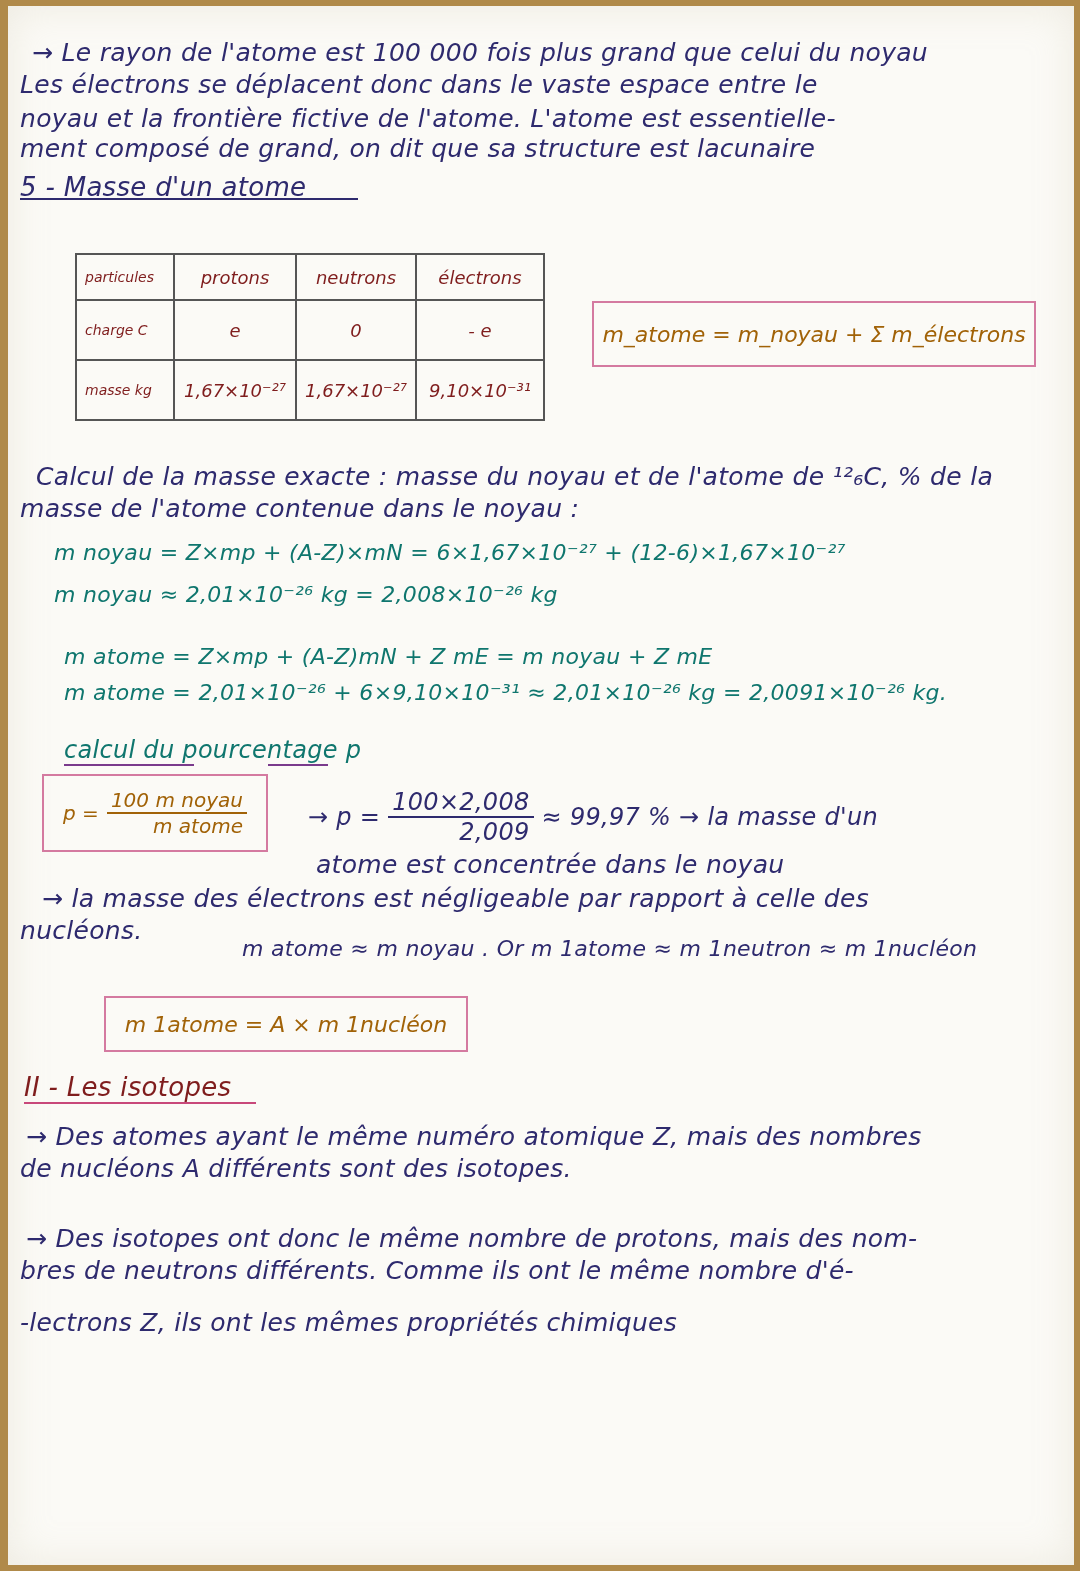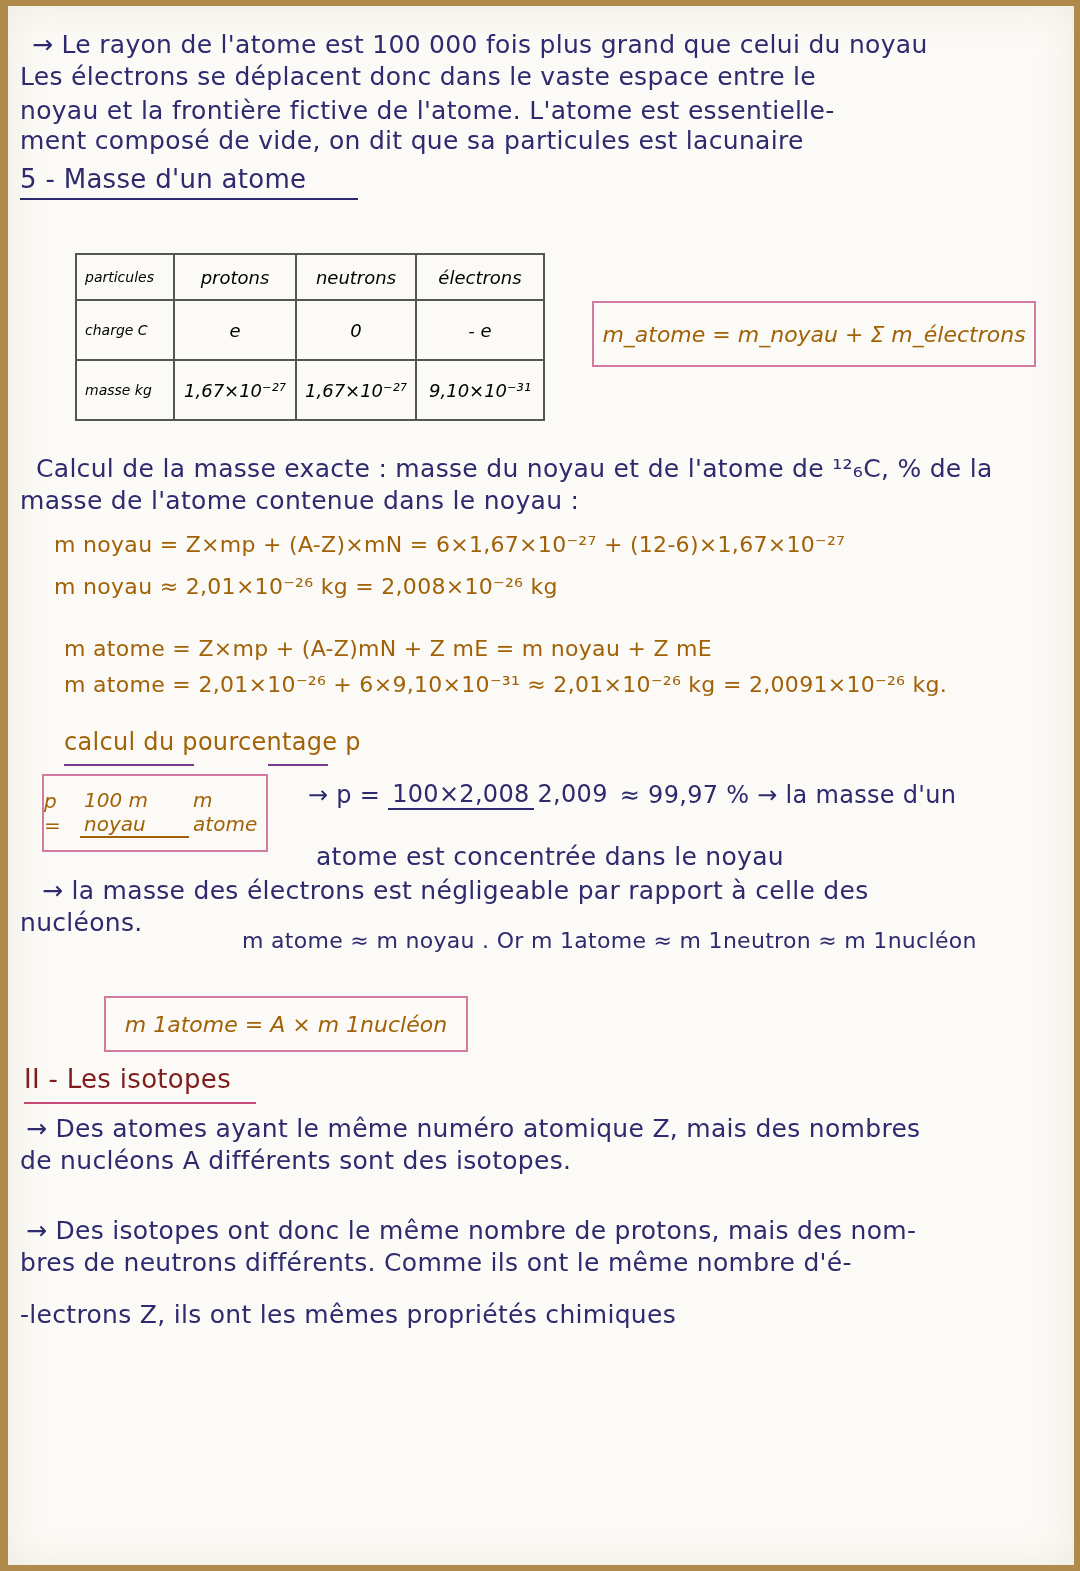--- a/index.html
+++ b/index.html
@@ -9,58 +9,60 @@
     font-family: "DejaVu Sans", sans-serif;
     position: relative; overflow: hidden;
   }
   .page {
     position: absolute; left: 8px; top: 6px; width: 1066px; height: 1559px;
     background: #fbfaf6;
     box-shadow: inset 0 0 40px rgba(200,190,160,0.25);
   }
   .ink { color: #2e2a6e; }
   .pink { color: #7f1d1d; }
-  .purple { color: #a16207; }
+  .purple { color: #0f766e; }
   .line {
     position: absolute; left: 0; white-space: nowrap;
     font-size: 25px; letter-spacing: 0.3px;
     font-family: "DejaVu Sans", sans-serif;
+    font-style: italic;
+    margin-top: 8px;
   }
   .heading { font-size: 26px; }
   .uline { position: absolute; height: 2px; background: #2e2a6e; }
   .pline { position: absolute; height: 2px; background: #c8487a; }
   table.particles {
     position: absolute; left: 67px; top: 247px;
-    border-collapse: collapse; color: #000000;
+    border-collapse: collapse; color: #7f1d1d;
     font-family: "DejaVu Sans", sans-serif; font-style: italic;
   }
   table.particles td {
     border: 2px solid #555; padding: 0 8px; height: 44px; font-size: 18px;
     text-align: center; vertical-align: middle;
   }
   table.particles td.hdr { font-size: 14px; text-align: left; }
   .big { font-size: 26px; }
   .box {
     position: absolute; border: 2px solid #d47aa0; color: #a16207;
     display: flex; align-items: center; justify-content: center;
     font-family: "DejaVu Sans", sans-serif; font-style: italic;
   }
-  .frac { display: inline-flex; flex-direction: row; align-items: flex-start; vertical-align: middle; }
+  .frac { display: inline-flex; flex-direction: column; align-items: flex-end; vertical-align: middle; }
   .frac .num { border-bottom: 2px solid currentColor; padding: 0 4px; }
   .frac .den { padding: 0 4px; }
 </style>
 </head>
 <body>
 
 <div class="page">
 
   <div class="line ink" style="left:24px;top:24px;">→ Le rayon de l'atome est 100 000 fois plus grand que celui du noyau</div>
   <div class="line ink" style="left:12px;top:56px;">Les électrons se déplacent donc dans le vaste espace entre le</div>
   <div class="line ink" style="left:12px;top:90px;">noyau et la frontière fictive de l'atome. L'atome est essentielle-</div>
-  <div class="line ink" style="left:12px;top:120px;">ment composé de vide, on dit que sa particules est lacunaire</div>
+  <div class="line ink" style="left:12px;top:120px;">ment composé de grand, on dit que sa structure est lacunaire</div>
 
   <div class="line ink heading" style="left:12px;top:158px;">5 - Masse d'un atome</div>
   <div class="uline" style="left:12px;top:192px;width:338px;"></div>
 
   <table class="particles">
     <tbody>
         <tr>
       <td class="hdr" style="width:80px;">particules</td>
       <td style="width:104px;">protons</td>
       <td style="width:100px;">neutrons</td>

